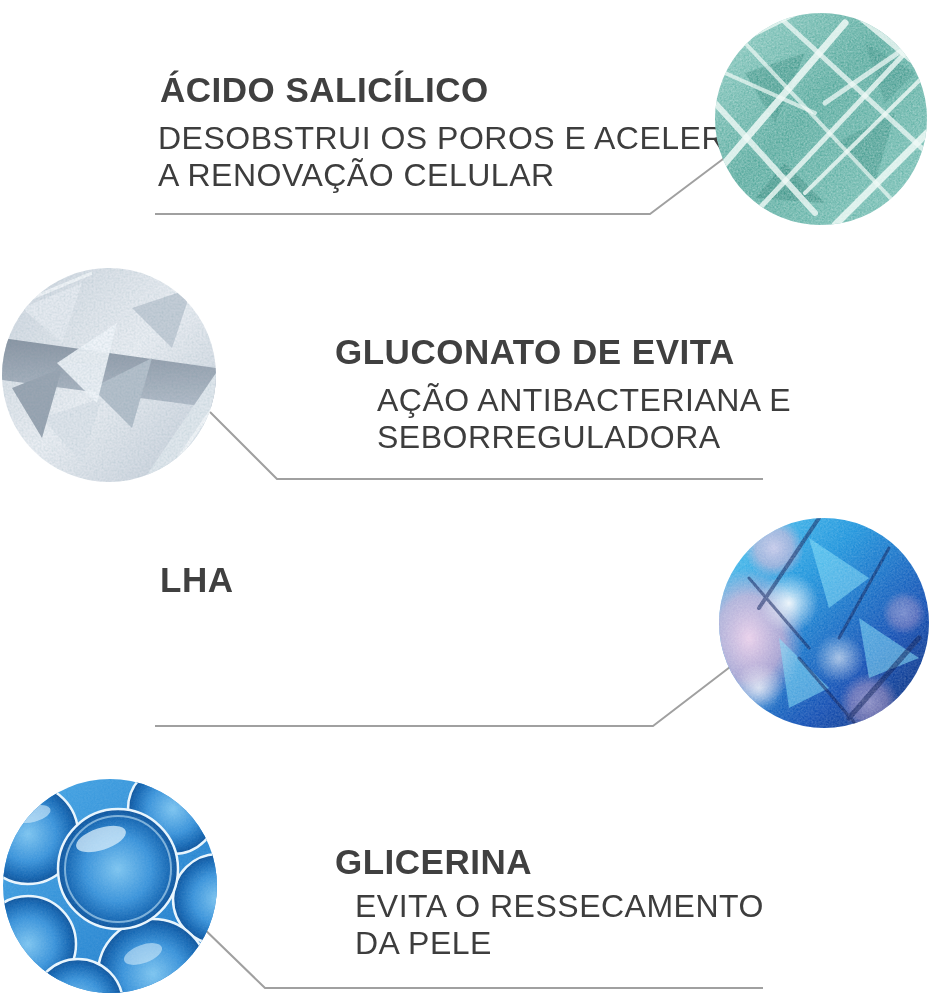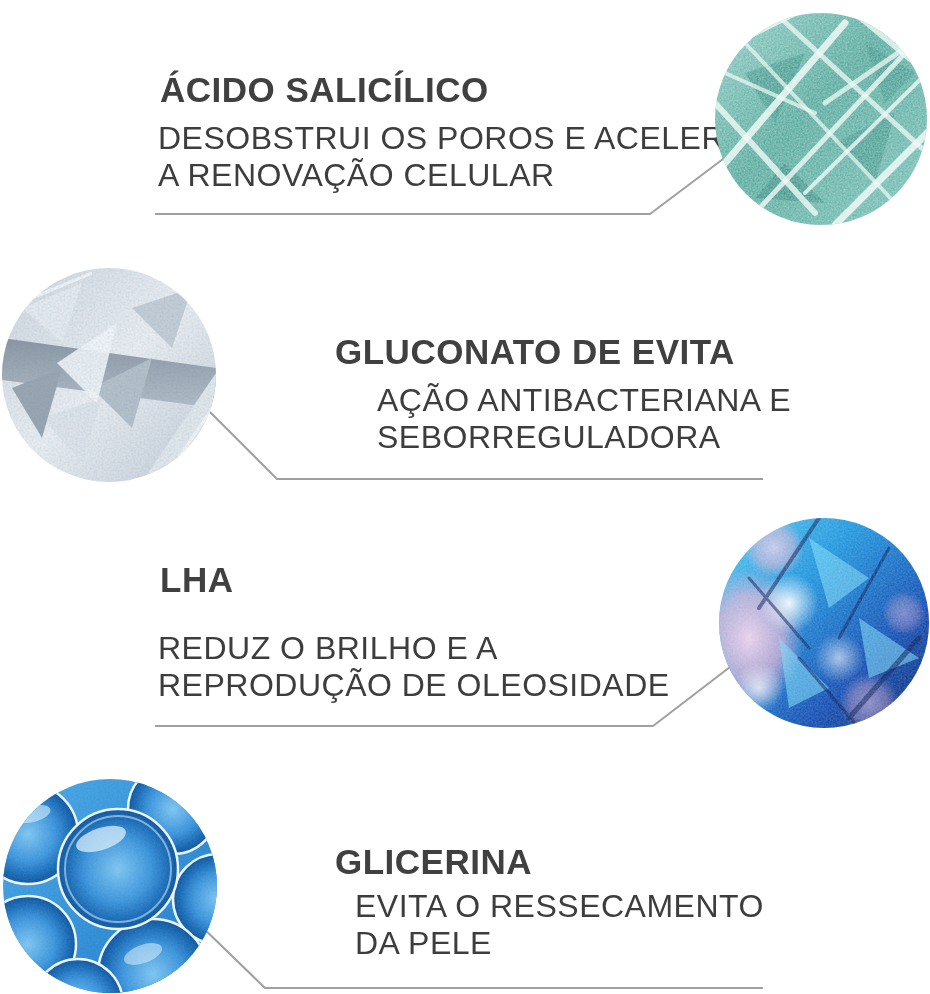--- a/index.html
+++ b/index.html
@@ -136,22 +136,20 @@
       </g>
       <rect width="214" height="214" filter="url(#grainD)" opacity="0.2"></rect>
     </g>
   </svg>
 
   <h2 class="title t2">GLUCONATO DE EVITA</h2>
   <p class="desc d2">AÇÃO ANTIBACTERIANA E
 SEBORREGULADORA</p>
 
   <h2 class="title t3">LHA</h2>
-  <p class="desc d3">REDUZ O BRILHO E A
-REPRODUÇÃO DE OLEOSIDADE</p>
 
   <svg class="photo p3" width="210" height="210" viewBox="0 0 210 210">
     <defs>
       <clipPath id="c3clip">
           <circle cx="105" cy="105" r="105"></circle>
         </clipPath>
       <linearGradient id="c3g" x1="0" y1="0" x2="1" y2="1">
         <stop offset="0" stop-color="#5ecdf2"></stop>
         <stop offset="0.35" stop-color="#2196dd"></stop>
         <stop offset="0.7" stop-color="#1550b4"></stop>

